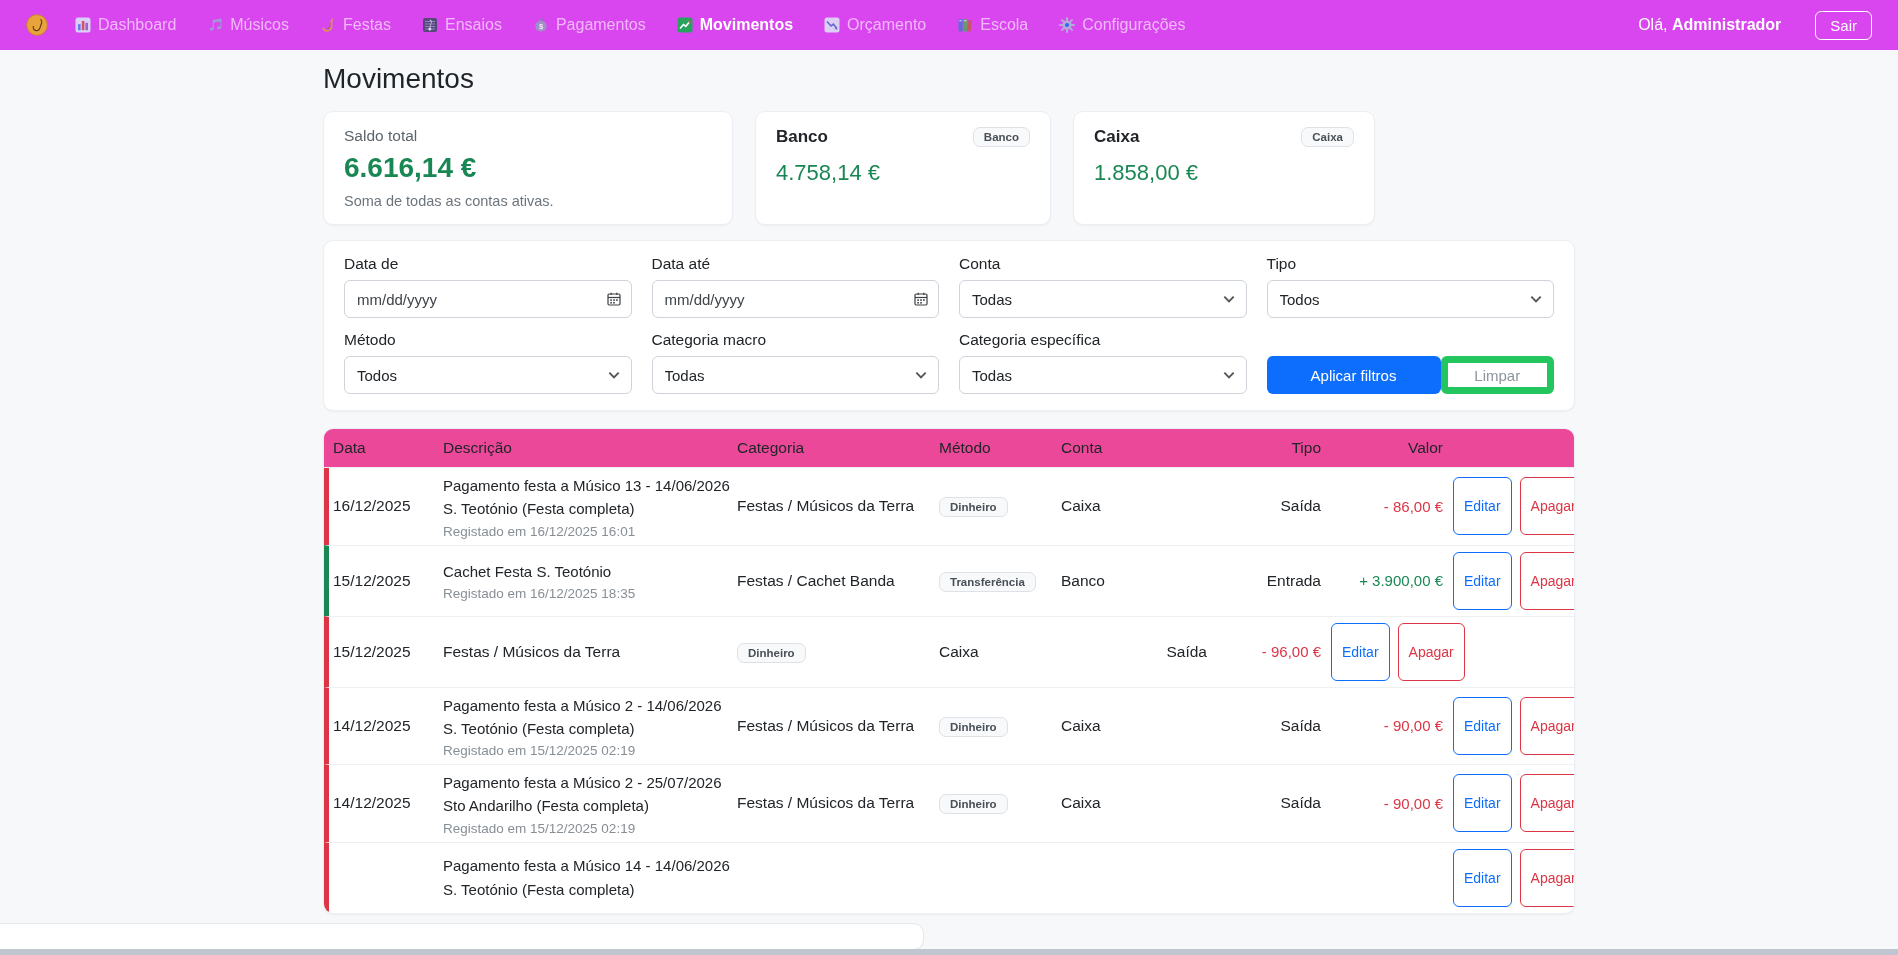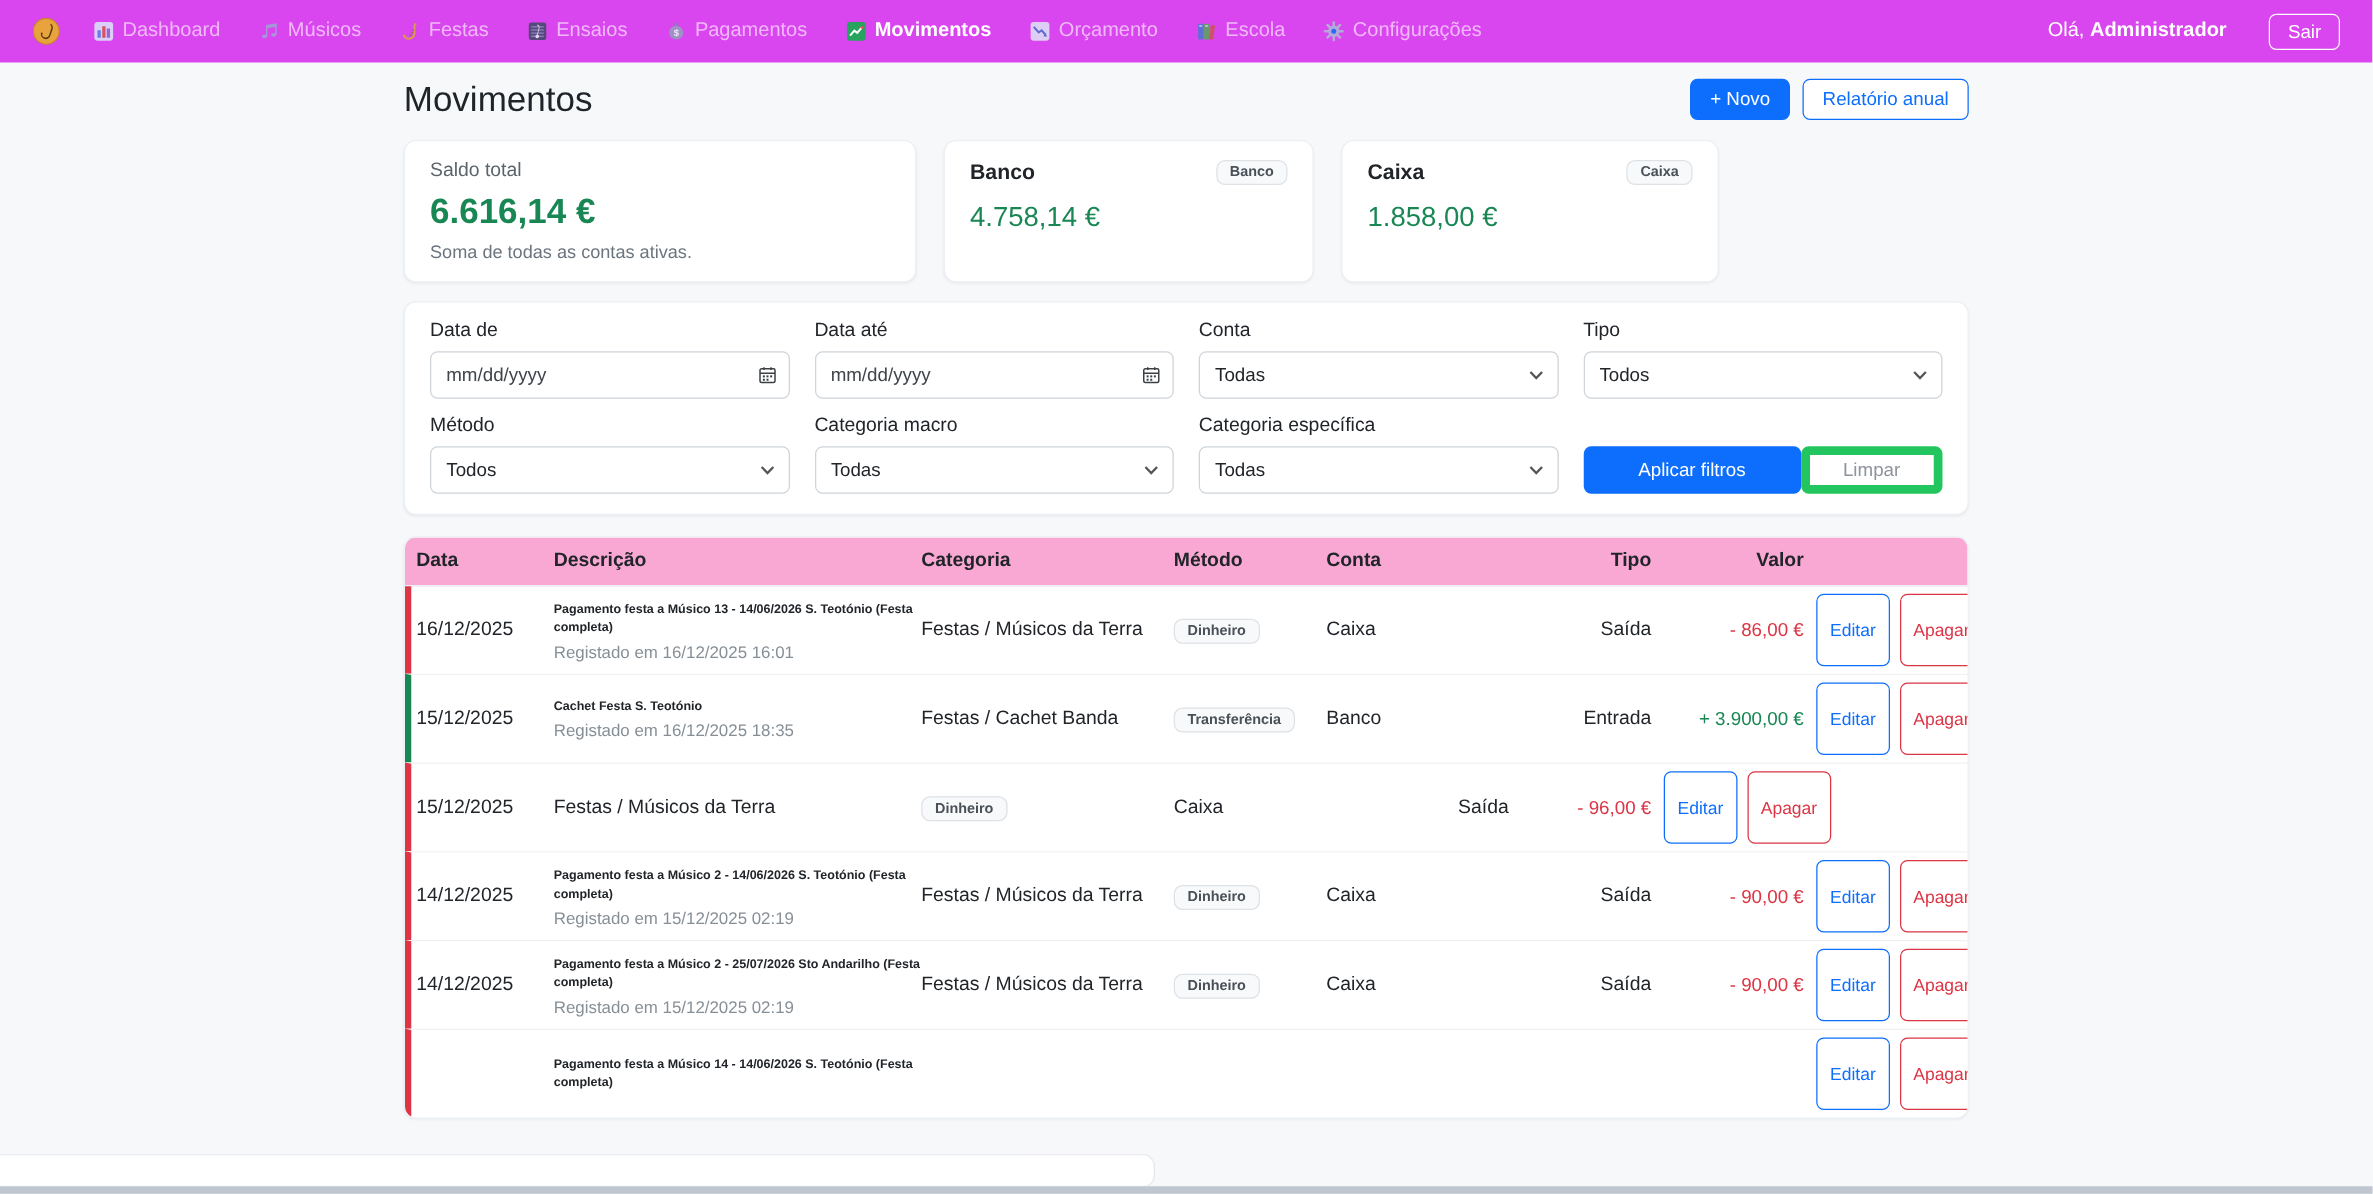--- a/index.html
+++ b/index.html
@@ -52,28 +52,28 @@
   .txt::placeholder { color:#3f454b; opacity:1; }
   .ctrl-ico { position:absolute; right:10px; top:50%; transform:translateY(-50%); width:16px; height:16px; pointer-events:none; display:flex; }
   .ctrl-ico svg { width:16px; height:16px; }
   .f-buttons { display:flex; gap:0; align-items:flex-end; }
   .btn-apply { flex:1.75; height:38px; background:#0d6efd; color:#fff; border:none; }
   .btn-clear { flex:1; height:38px; background:#fff; color:#8d949c; border:7px solid #22c55e; }
 
   
   .table-card { margin-top:17px; overflow:hidden; }
   .thead, .trow { display:grid; grid-template-columns:110px 294px 202px 122px 146px 114px 122px 1fr; align-items:center; }
-  .thead { background:#f9a8d4; font-weight:700; font-size:15.5px; padding:10px 10px 10px 9px; border-bottom:1px solid #edf0f2; }
+  .thead { background:#ec4899; font-weight:400; font-size:15.5px; padding:10px 10px 10px 9px; border-bottom:1px solid #edf0f2; }
   .trow { border-left:5px solid transparent; padding:6px 10px 6px 4px; }
   .trow + .trow { border-top:1px solid #eef1f4; }
   .trow.out { border-left-color:#dc3545; }
   .trow.in  { border-left-color:#198754; }
   .h-right, .c-tipo, .c-val { text-align:right; }
   .c-date, .c-cat, .c-acc, .c-tipo { font-size:15.5px; }
-  .desc { font-size:10px; line-height:1.55;font-weight:bold; }
+  .desc { font-size:15px; line-height:1.55; }
   .reg { font-size:13.5px; color:#878f96; margin-top:3px; }
   .c-val { font-size:15px; }
   .c-val.out { color:#dc3545; }
   .c-val.in  { color:#198754; }
   .c-act { display:flex; gap:8px; padding-left:10px; }
   .btn-sm { padding:20px 10px; font-size:14px; border-radius:6px; background:#fff; cursor:pointer; font-family:inherit; }
   .edit-btn { border:1px solid #0d6efd; color:#0d6efd; }
   .del-btn  { border:1px solid #dc3545; color:#dc3545; }
 
   
@@ -207,24 +207,20 @@
   <div class="nav-right">
     <span><span>Olá, </span><b>Administrador</b></span>
     <button class="btn-sair">Sair</button>
   </div>
 </nav>
 
 <main class="container">
 
   <div class="page-head">
     <h1 class="page-title">Movimentos</h1>
-    <div class="head-actions">
-      <button class="btn btn-primary">+ Novo</button>
-      <button class="btn btn-outline-primary">Relatório anual</button>
-    </div>
   </div>
 
   <div class="cards-row">
     <div class="card total-card">
       <div class="total-label">Saldo total</div>
       <div class="total-value">6.616,14 €</div>
       <div class="total-sub">Soma de todas as contas ativas.</div>
     </div>
     <div class="card acct-card">
       <div class="acct-head">

